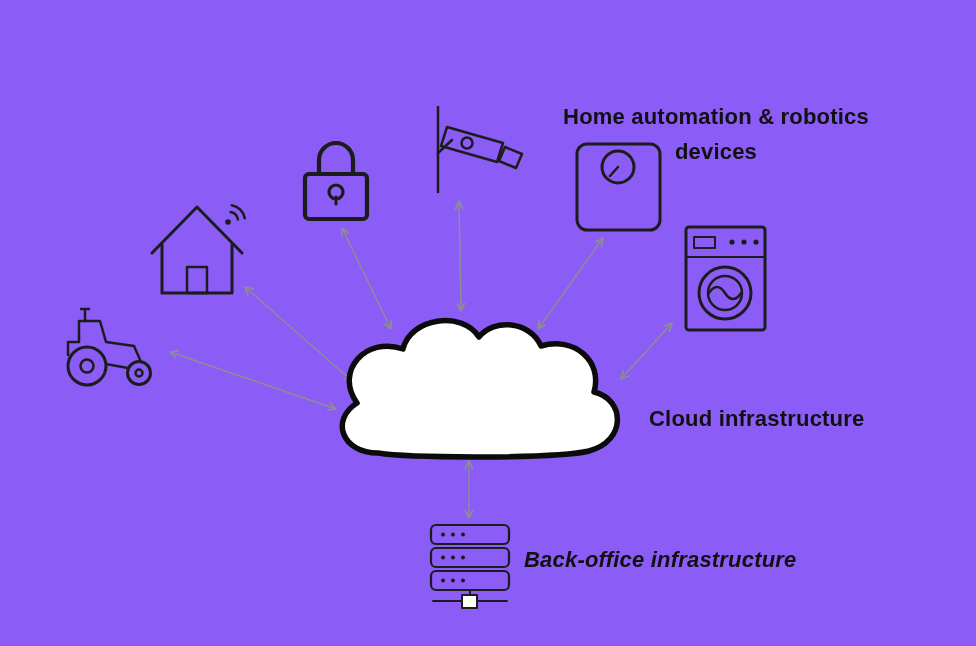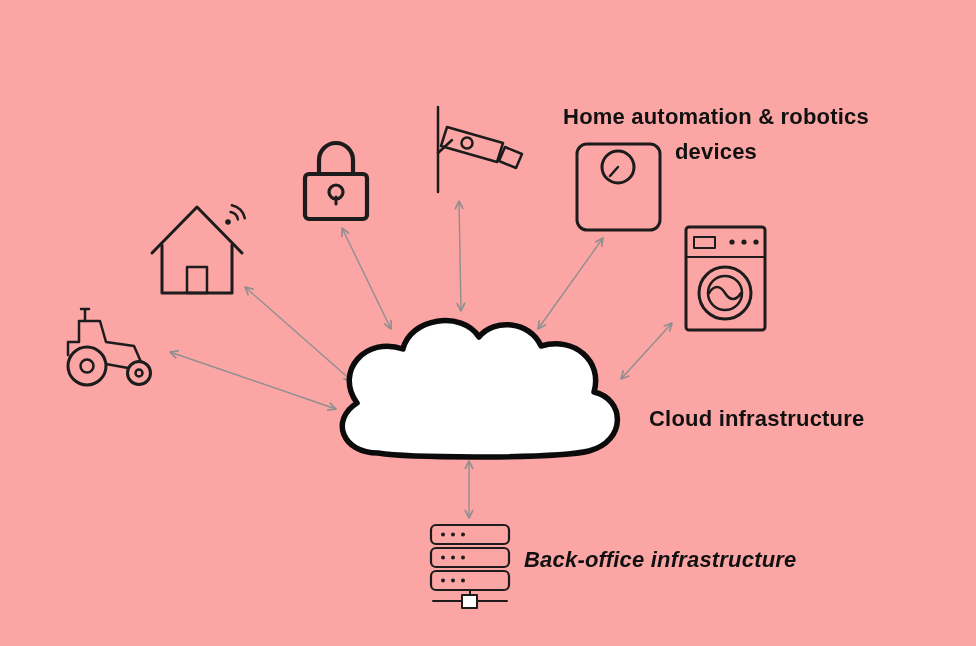--- a/index.html
+++ b/index.html
@@ -1,21 +1,21 @@
 <!DOCTYPE html>
 <html><head>
 <meta charset="utf-8">
 <title>IoT Cloud Diagram</title>
 <style>
   html, body { margin: 0; padding: 0; background: #ffffff; }
   .canvas {
     position: relative;
     width: 976px;
     height: 646px;
-    background: #fca5a5;
+    background: #8b5cf6;
     overflow: hidden;
     font-family: "Liberation Sans", sans-serif;
   }
   .canvas svg { position: absolute; left: 0; top: 0; }
   .dia-label {
     position: absolute;
     color: #111111;
     font-size: 22px;
     font-weight: 600;
     letter-spacing: 0.2px;

